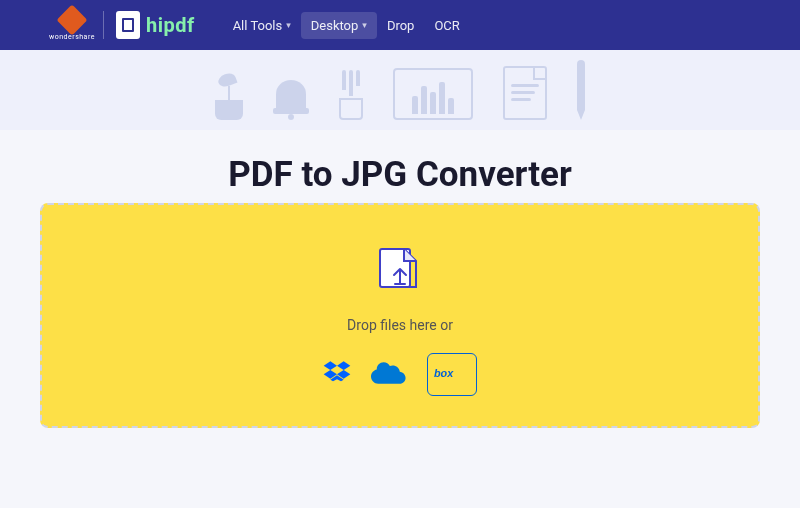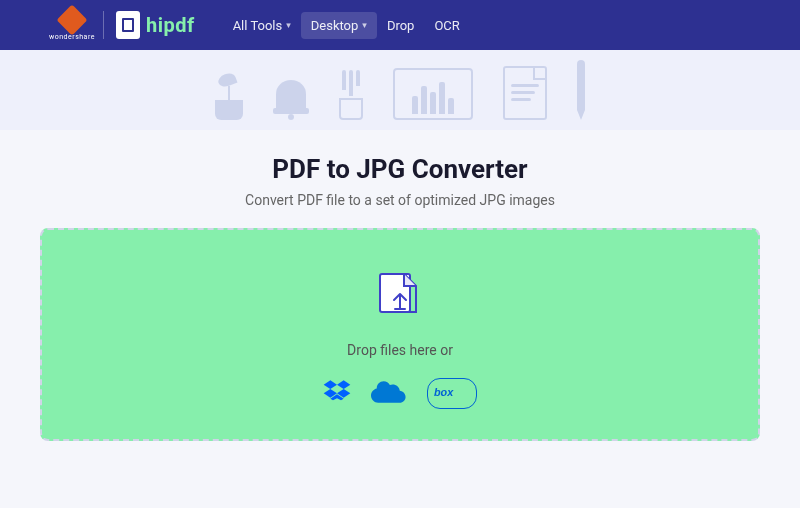--- a/index.html
+++ b/index.html
@@ -284,39 +284,39 @@
     }
 
     
     .main-content {
       padding: 24px 40px;
       display: flex;
       flex-direction: column;
       align-items: center;
     }
     .page-title {
-      font-size: 26px;
+      font-size: 35px;
       font-weight: 700;
       color: #1a1a2e;
       margin-bottom: 8px;
       text-align: center;
     }
     .page-subtitle {
       font-size: 14px;
       color: #666;
       margin-bottom: 20px;
       text-align: center;
     }
 
     
     .upload-area {
       width: 720px;
       border: 2px dashed #d0d4e8;
       border-radius: 8px;
-      background: #86efac;
+      background: #fde047;
       padding: 40px 20px 30px;
       display: flex;
       flex-direction: column;
       align-items: center;
       gap: 16px;
     }
     .upload-icon-container {
       width: 56px;
       height: 56px;
       display: flex;
@@ -359,22 +359,22 @@
       font-size: 18px;
       cursor: pointer;
     }
     .box-logo {
       color: #0061d5;
       font-size: 13px;
       font-weight: 700;
       font-style: italic;
       cursor: pointer;
       border: 1.5px solid #0061d5;
-      padding: 4px 6px;
-      border-radius: 13px;
+      padding: 10px 6px;
+      border-radius: 6px;
     }
   </style>
 </head>
 <body>
 
 <nav class="navbar">
   <div class="nav-brand">
     <div class="wondershare-logo">
       <div class="ws-diamond"></div>
       <span class="ws-text">wondershare</span>
@@ -455,21 +455,20 @@
 
     <div class="deco-item">
       <div class="pen-body"></div>
       <div class="pen-tip"></div>
     </div>
   </div>
 </div>
 
 <div class="main-content">
   <h1 class="page-title">PDF to JPG Converter</h1>
-  <p class="page-subtitle">Convert PDF file to a set of optimized JPG images</p>
 
   <div class="upload-area">
 
     <div class="upload-icon-container">
       <svg class="upload-svg" viewBox="0 0 48 52" fill="none" xmlns="http://www.w3.org/2000/svg">
         <rect x="4" y="2" width="30" height="38" rx="2" stroke="#4040c8" stroke-width="2" fill="white"></rect>
         <path d="M28 2 L40 14 L40 40 L28 40" stroke="#4040c8" stroke-width="2" fill="none"></path>
         <path d="M28 2 L28 14 L40 14" stroke="#4040c8" stroke-width="2" fill="#e8e8f8"></path>
         <path d="M24 22 L24 36 M18 28 L24 22 L30 28" stroke="#4040c8" stroke-width="2" stroke-linecap="round" stroke-linejoin="round"></path>
         <rect x="18" y="36" width="12" height="2" rx="1" fill="#4040c8"></rect>

